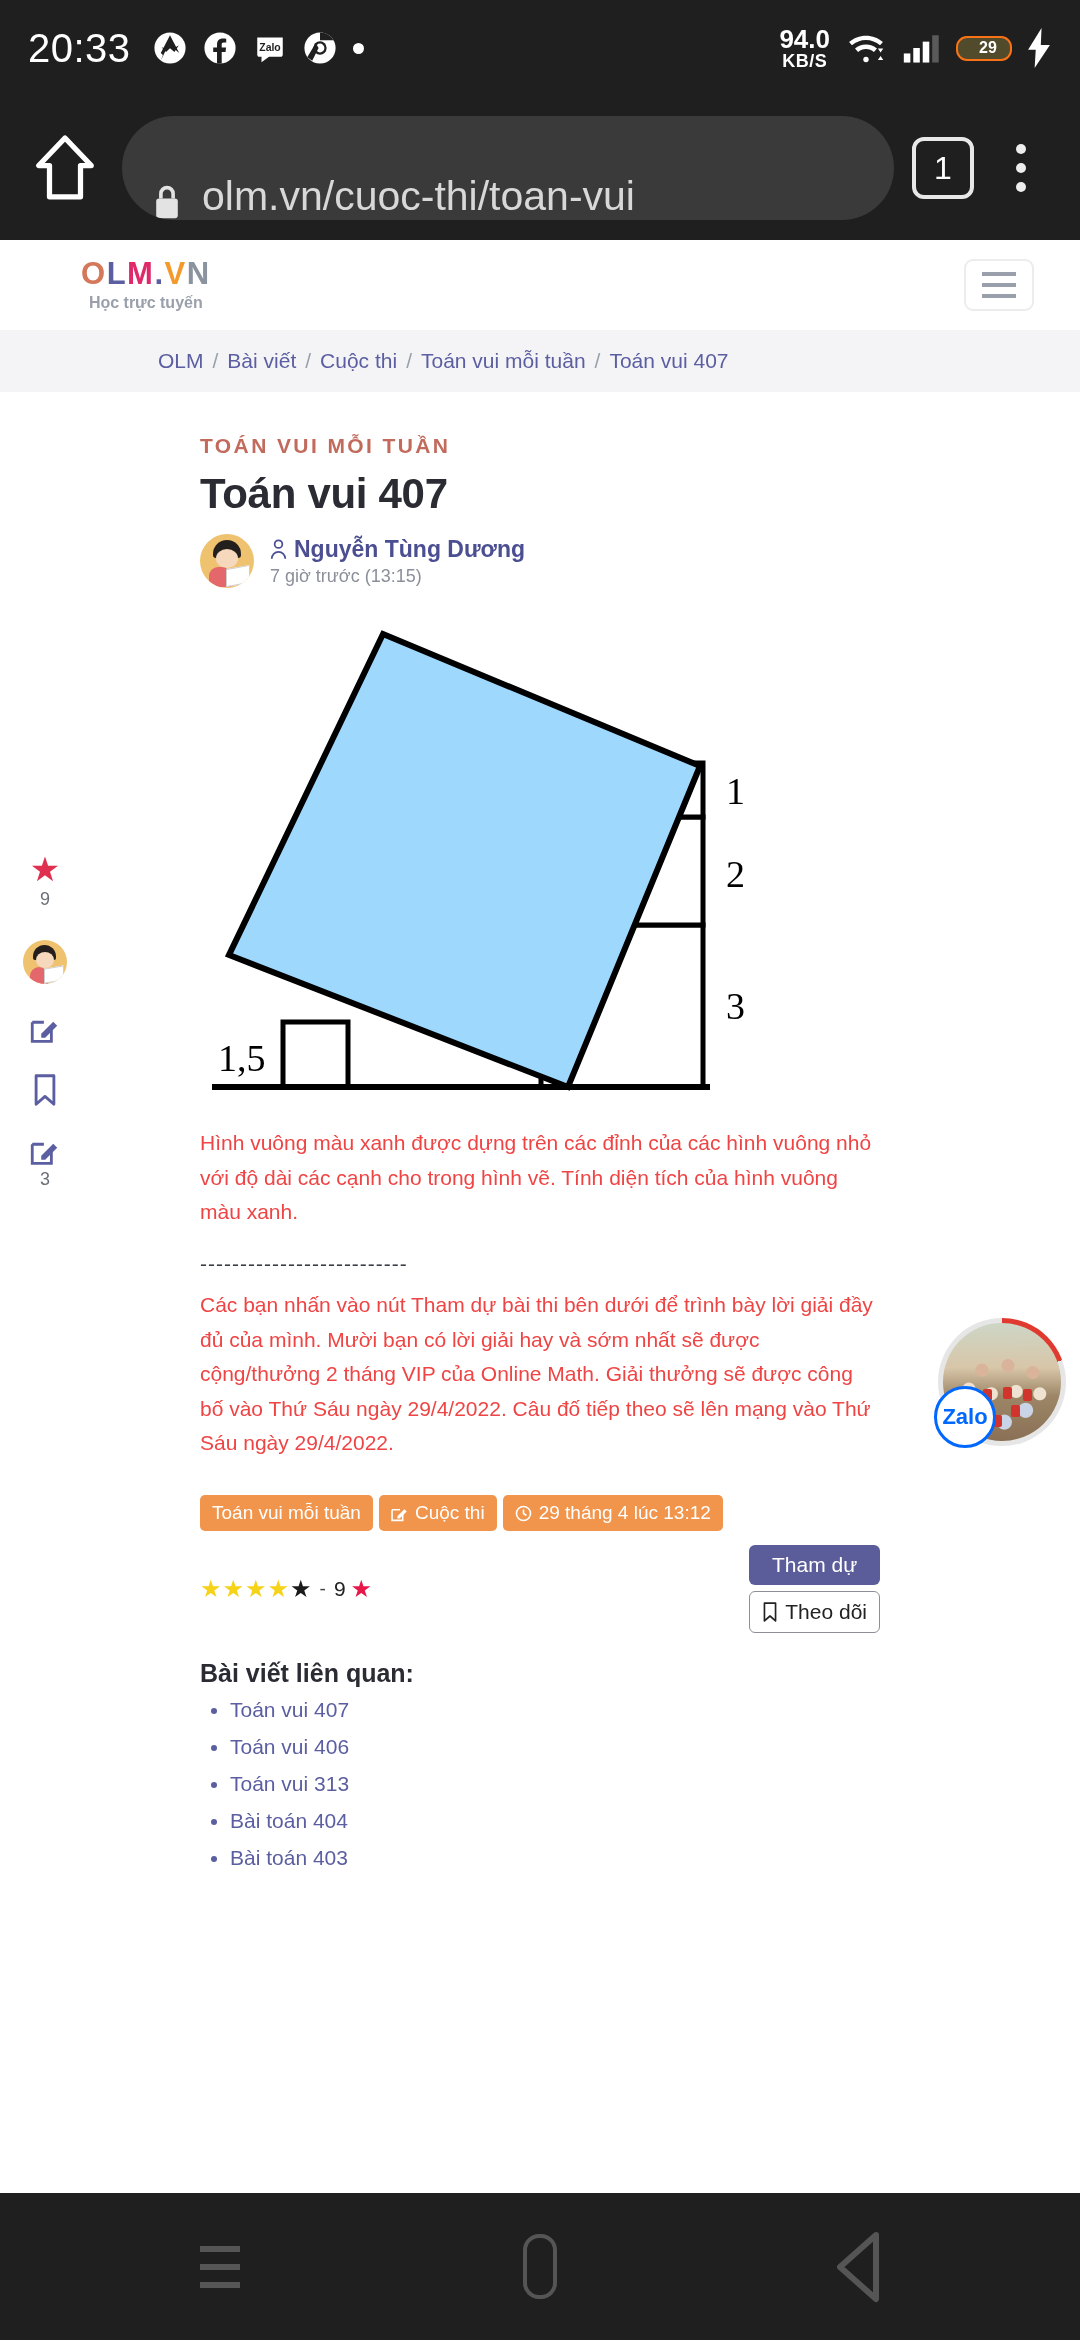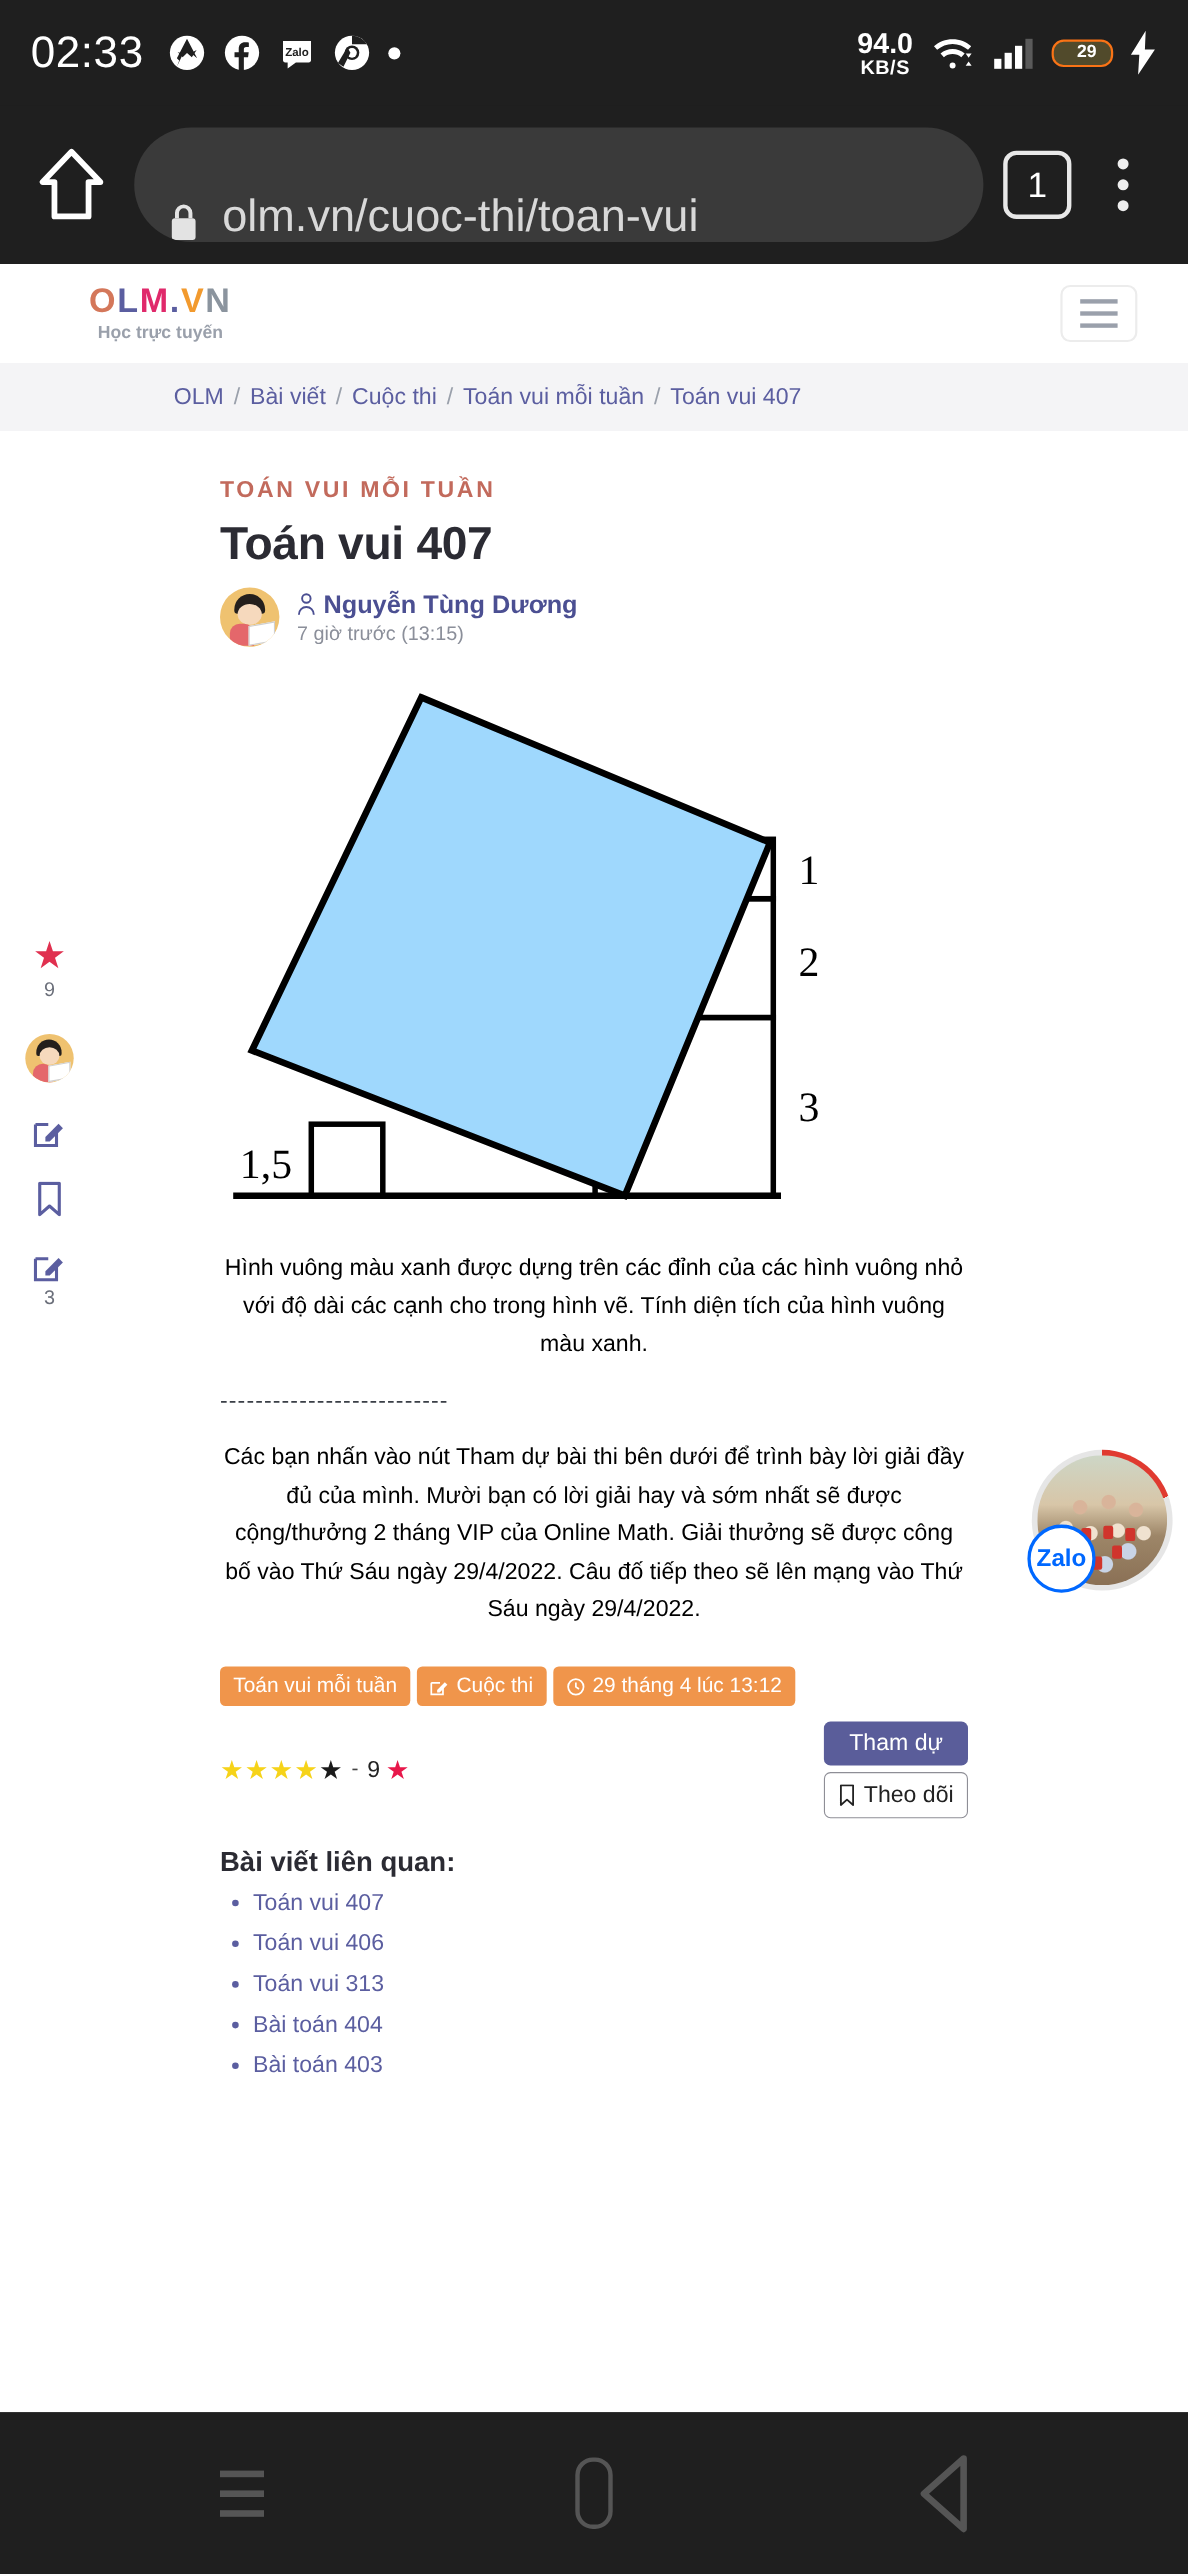--- a/index.html
+++ b/index.html
@@ -105,21 +105,21 @@
   .av-body { position:absolute; left:9px; top:33px; width:22px; height:20px; background:#e4676b; border-radius: 9px 9px 0 0; }
   .av-book { position:absolute; left:26px; top:33px; width:24px; height:18px; background:#fff; border:1px solid #cfcfcf; transform: skewY(-10deg); }
   .author-line { display: flex; align-items: center; gap: 7px; }
   .author-name { color: #4b4f92; font-size: 23px; font-weight: 700; }
   .timestamp { color: #8b8f9a; font-size: 18px; margin-top: 3px; }
 
   .figure {
     margin-top: 26px; width: 616px; height: 500px; background: #fff;
     position: relative;
   }
-  .body-text { font-size: 21px; line-height: 1.65; color: #000000; margin-top: 22px; text-align: center; }
+  .body-text { font-size: 21px; line-height: 1.65; color: #ef4444; margin-top: 12px; }
   .dashes { font-size: 21px; color: #3a3f47; margin-top: 22px; letter-spacing: 1px; }
 
   .tagrow { display: flex; gap: 6px; margin-top: 34px; flex-wrap: nowrap; }
   .tag {
     background: #f0954b; color: #fff; font-size: 19px; border-radius: 5px;
     padding: 7px 12px; display: flex; align-items: center; gap: 7px; white-space: nowrap;
   }
   .ratingrow { display: flex; align-items: center; margin-top: 14px; }
   .stars { display: flex; align-items: center; gap: 1px; font-size: 24px; }
   .st-y { color: #f6d319; }
@@ -198,21 +198,21 @@
   .nav-recents { display: flex; flex-direction: column; gap: 12px; }
   .nav-recents i { width: 40px; height: 6px; background: #555; display: block; }
   .nav-home { width: 34px; height: 65px; border: 4px solid #555; border-radius: 16px; }
 </style>
 </head>
 <body>
 
 <div id="root">
 
   <div class="statusbar">
-    <div class="sb-clock">02:33</div>
+    <div class="sb-clock">20:33</div>
     <div class="sb-left-icons">
       <svg class="sb-ico" viewBox="0 0 24 24">
         <circle cx="12" cy="12" r="11" fill="#fff"></circle>
         <path d="M5.5 21 L7 17 L5.5 15.5 L12 3 L18.5 15.5 L12 10 L9 13.5 Z" fill="#1f1f1f"></path>
         <path d="M6 11.5 l3.2 3.3 2.8-2.6 3.1 2.6 3.1-4.6-3.1 1.6-3.1-2.2-2.8 3z" fill="#1f1f1f"></path>
       </svg>
       <svg class="sb-ico" viewBox="0 0 24 24">
         <circle cx="12" cy="12" r="11" fill="#fff"></circle>
         <path d="M13.2 23v-8.2h2.7l.4-3.1h-3.1V9.7c0-.9.25-1.5 1.55-1.5h1.65V5.4c-.3-.04-1.3-.13-2.45-.13-2.4 0-4.05 1.47-4.05 4.18v2.25H7.2v3.1h2.7V23z" fill="#1f1f1f"></path>
       </svg>

